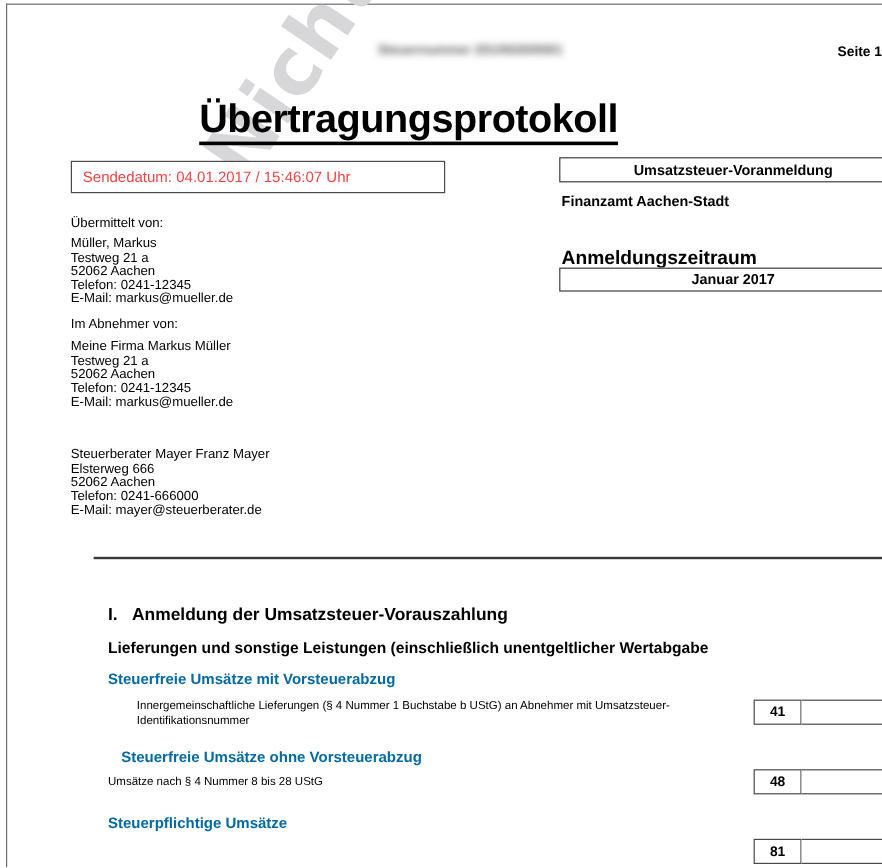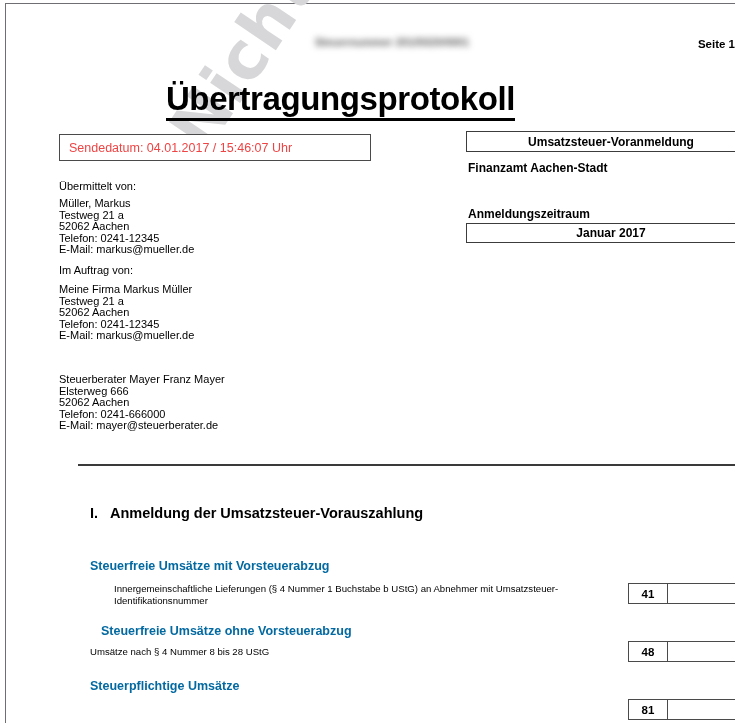--- a/index.html
+++ b/index.html
@@ -107,21 +107,21 @@
     font-size: 12px; font-weight: bold; color: #000;
     white-space: nowrap;
   }
   #finanzamt {
     position: absolute; left: 468px; top: 161px;
     font-size: 12px; font-weight: bold; color: #000;
     white-space: nowrap;
   }
   #zeitraum-label {
     position: absolute; left: 468px; top: 207px;
-    font-size: 12px; font-weight: bold; color: #000;
+    font-size: 16px; font-weight: bold; color: #000;
     white-space: nowrap;
   }
   #zeitraum-box {
     position: absolute; left: 466px; top: 223px;
     width: 290px; height: 20px;
     border: 1.5px solid #3c3c3c;
     background: #fff;
     display: flex; align-items: center; justify-content: center;
     font-size: 12px; font-weight: bold; color: #000;
     white-space: nowrap;
@@ -202,21 +202,21 @@
       <span>Sendedatum: 04.01.2017 / 15:46:07 Uhr</span>
     </div>
 
     <div class="addr-label" style="left:59px; top:180px;">Übermittelt von:</div>
     <div class="addr-block" style="left:59px; top:198px;">Müller, Markus
 Testweg 21 a
 52062 Aachen
 Telefon: 0241-12345
 E-Mail: markus@mueller.de</div>
 
-    <div class="addr-label" style="left:59px; top:264px;">Im Auftrag von:</div>
+    <div class="addr-label" style="left:59px; top:264px;">Im Abnehmer von:</div>
     <div class="addr-block" style="left:59px; top:284px;">Meine Firma Markus Müller
 Testweg 21 a
 52062 Aachen
 Telefon: 0241-12345
 E-Mail: markus@mueller.de</div>
 
     <div class="addr-block" style="left:59px; top:374px;">Steuerberater Mayer Franz Mayer
 Elsterweg 666
 52062 Aachen
 Telefon: 0241-666000
@@ -228,20 +228,21 @@
     <div id="finanzamt">Finanzamt Aachen-Stadt</div>
     <div id="zeitraum-label">Anmeldungszeitraum</div>
     <div id="zeitraum-box">
       <span>Januar 2017</span>
     </div>
 
     <div id="divider"></div>
 
     <div id="section-num">I.</div>
     <div id="section-heading">Anmeldung der Umsatzsteuer-Vorauszahlung</div>
+    <div id="subsection-heading">Lieferungen und sonstige Leistungen (einschließlich unentgeltlicher Wertabgabe</div>
 
     <div class="group-head" style="top:559px;">Steuerfreie Umsätze mit Vorsteuerabzug</div>
     <div class="item-text" style="top:583px;margin-left:24px;">Innergemeinschaftliche Lieferungen (§ 4 Nummer 1 Buchstabe b UStG) an Abnehmer mit Umsatzsteuer-Identifikationsnummer</div>
     <div class="field-row" style="left:628px; top:583px;">
       <div class="field-num">41</div>
       <div class="field-val">2</div>
     </div>
 
     <div class="group-head" style="top:624px;margin-left:11px;">Steuerfreie Umsätze ohne Vorsteuerabzug</div>
     <div class="item-text" style="top:646px;">Umsätze nach § 4 Nummer 8 bis 28 UStG</div>

